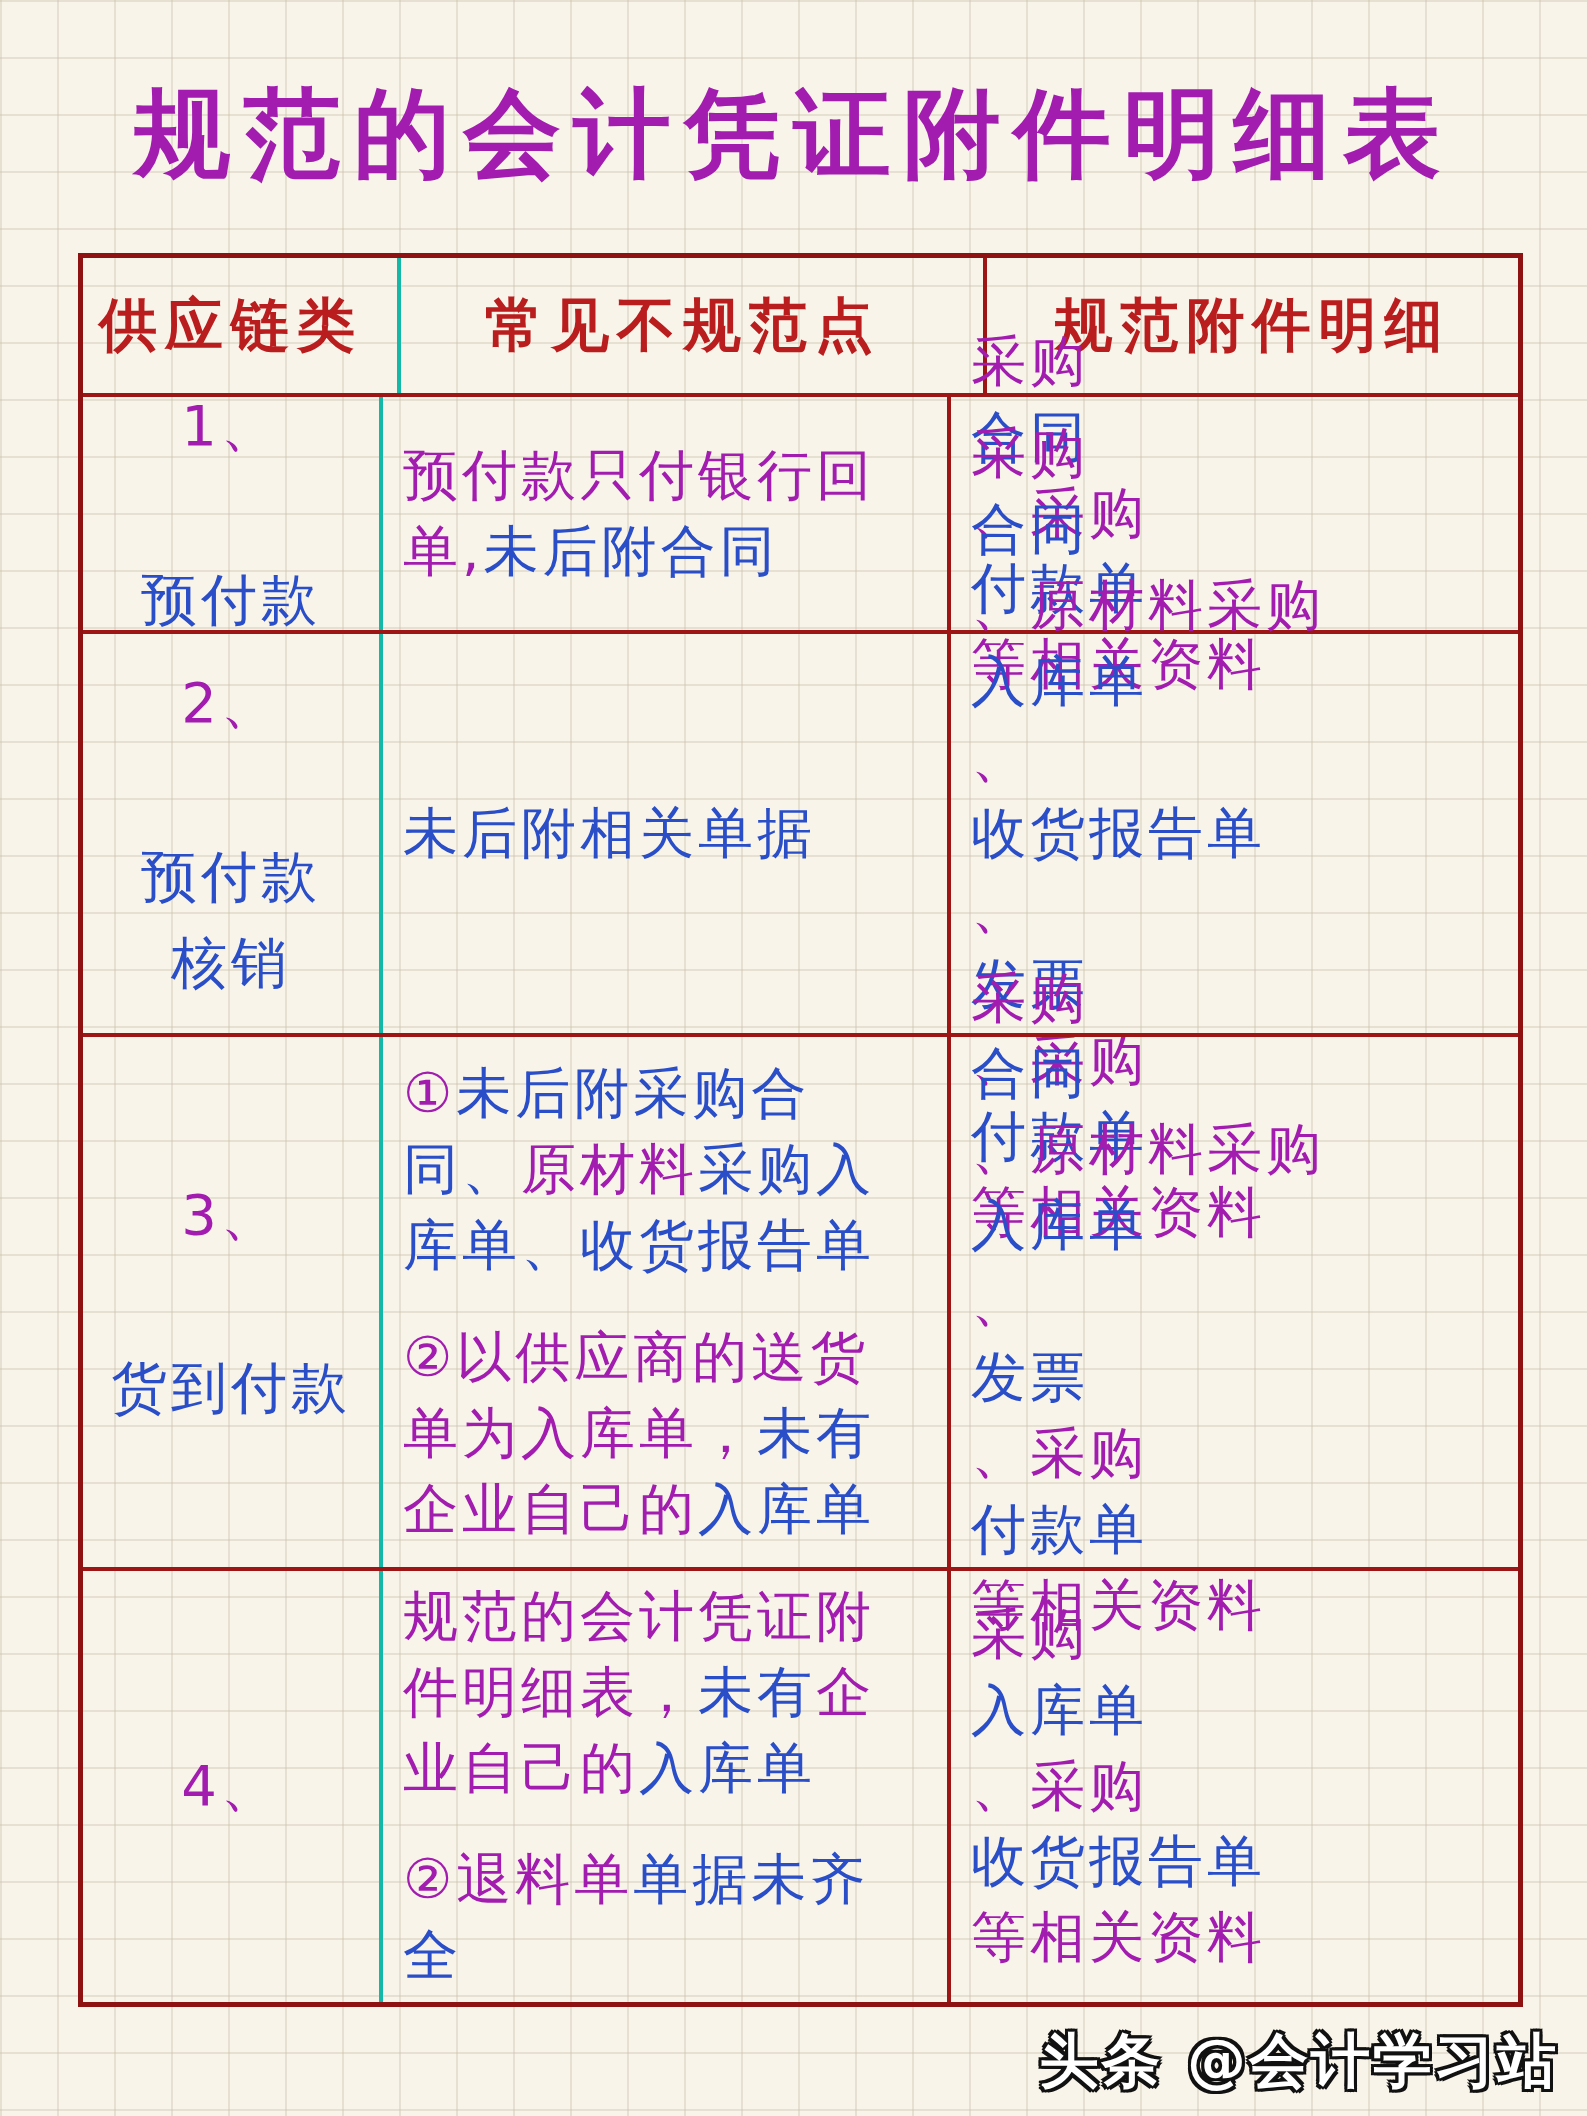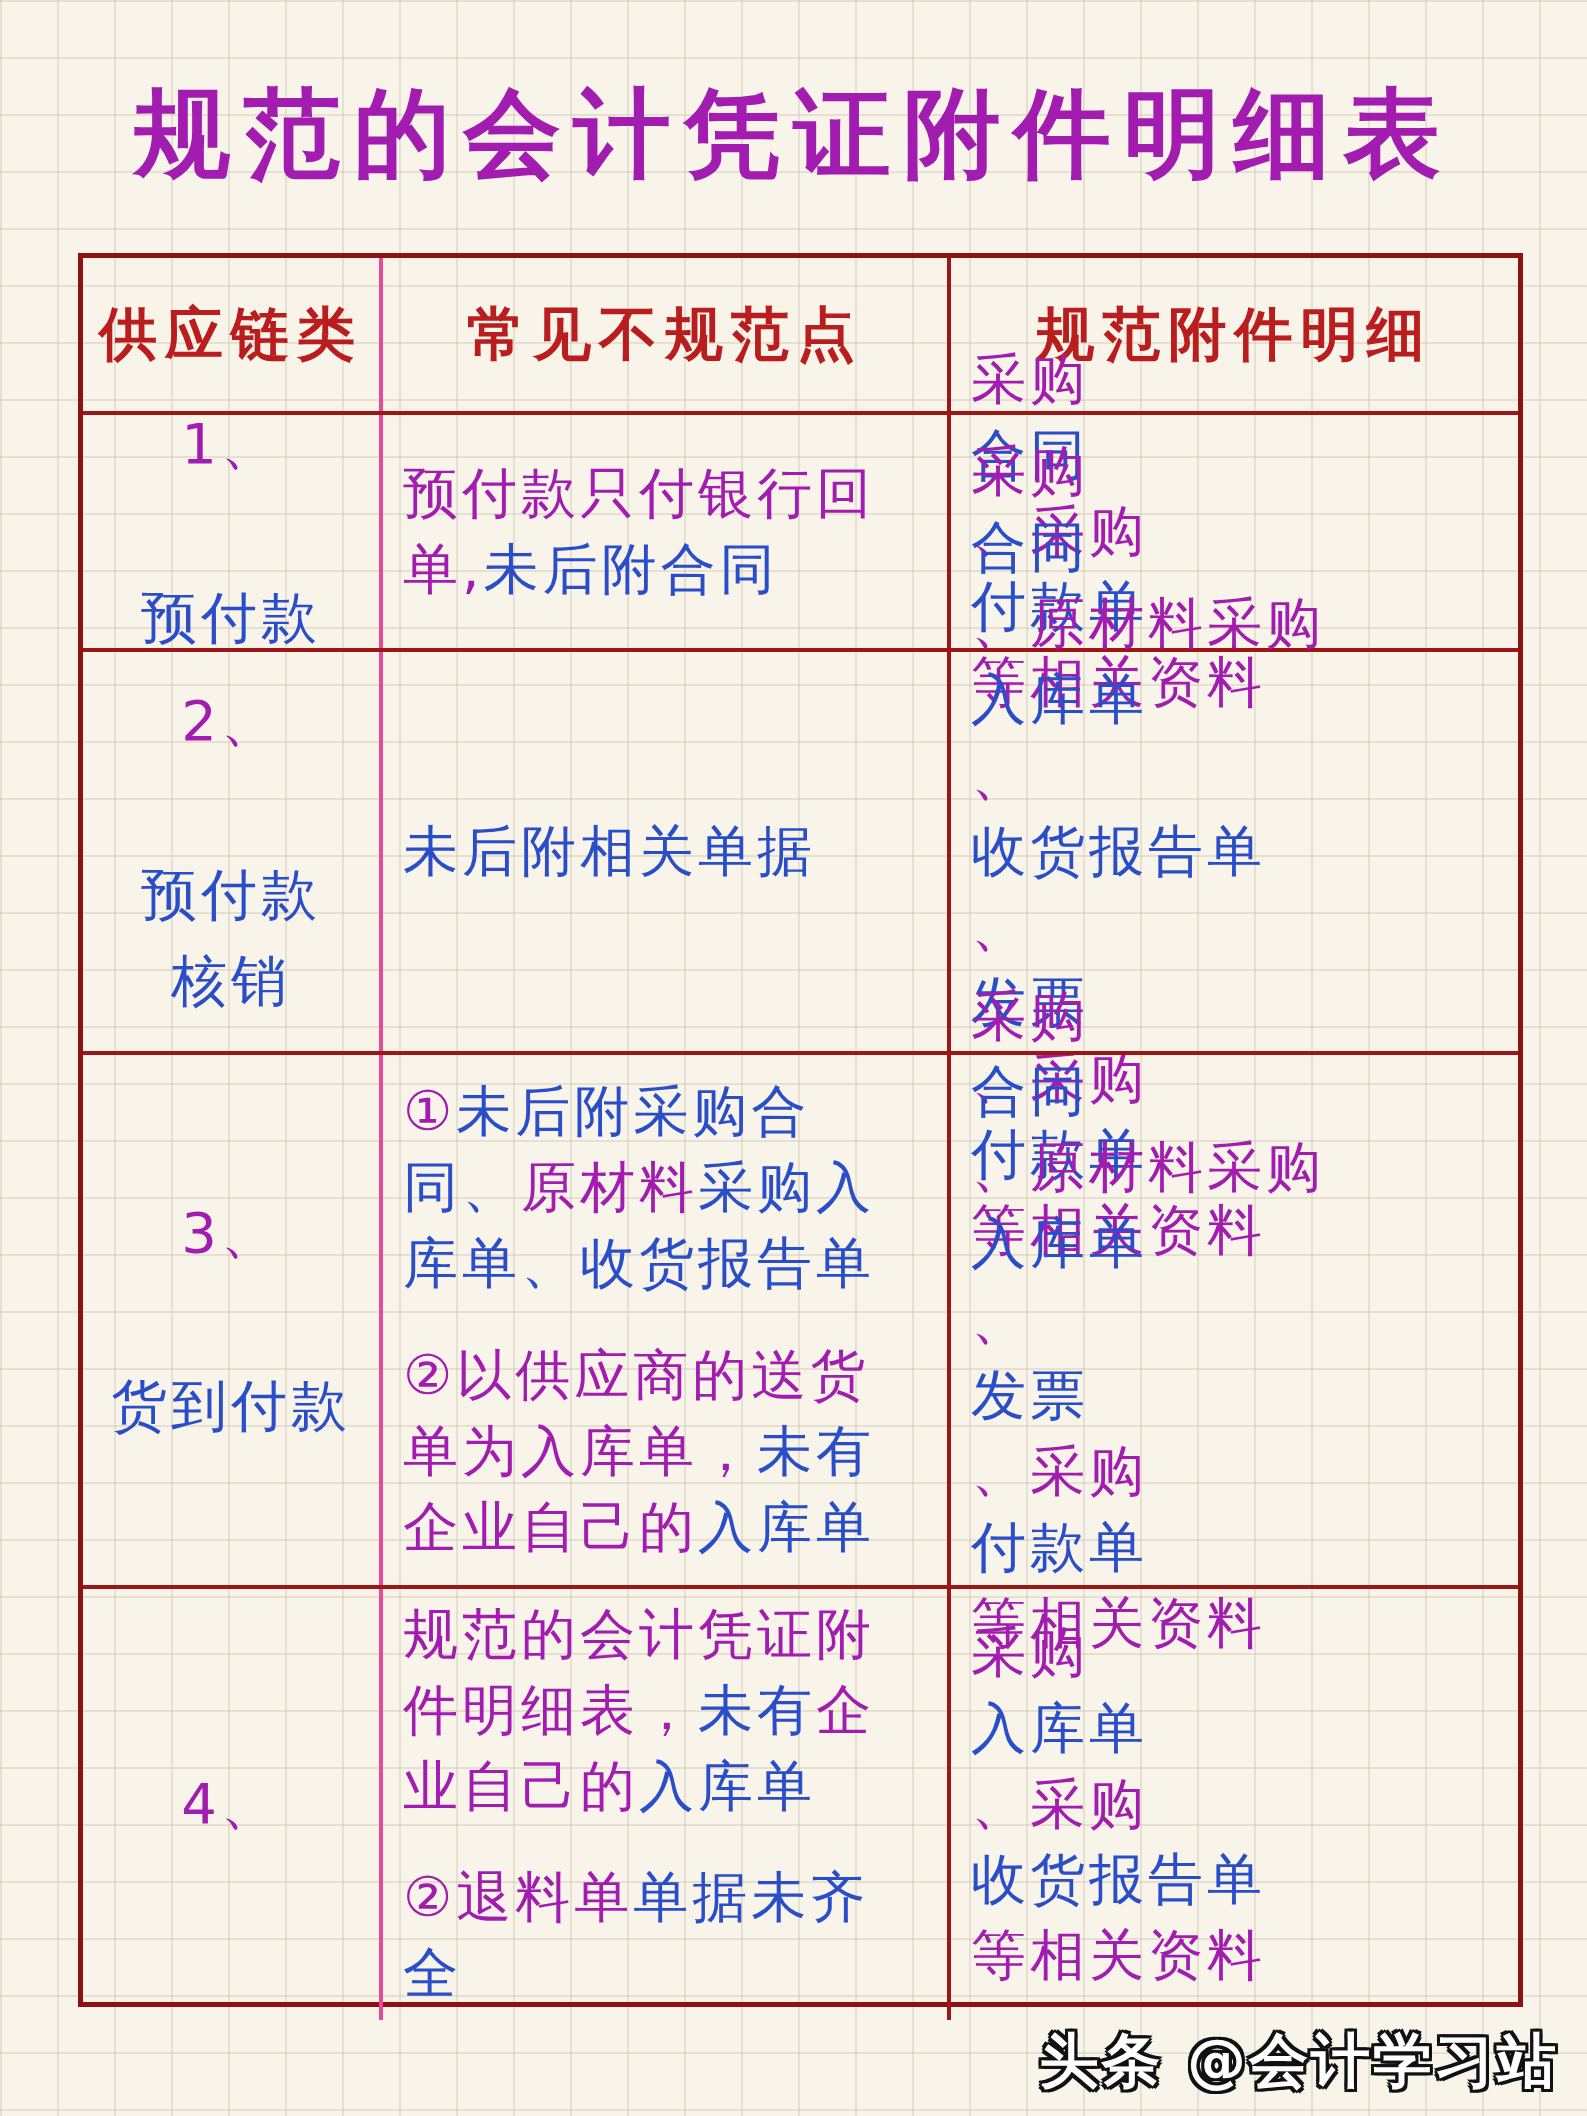--- a/index.html
+++ b/index.html
@@ -34,23 +34,23 @@
   .tr + .tr{border-top:4px solid #9e1515;}
   .td,.th{
     box-sizing:border-box;
     display:flex;flex-direction:column;justify-content:center;
     padding:10px 20px;
     font-size:55px;line-height:1.38;
     color:#1c1a17;
     letter-spacing:4px;
   }
   .c1{width:296px;}
-  .c2{width:568px;border-left:4px solid #ec4899;}
+  .c2{width:568px;border-left:4px solid #14b8a6;}
   .c3{flex:1;border-left:4px solid #9e1515;}
-  .head{height:153px;}
+  .head{height:135px;gap:18px;}
   .r1{height:237px;}
   .r2{height:403px;}
   .r3{height:534px;}
   .r4{height:435px;}
   .th{
     align-items:center;justify-content:center;
     font-weight:bold;color:#b91d1d;
     font-size:58px;letter-spacing:8px;
     padding:6px 10px;text-align:center;
   }

